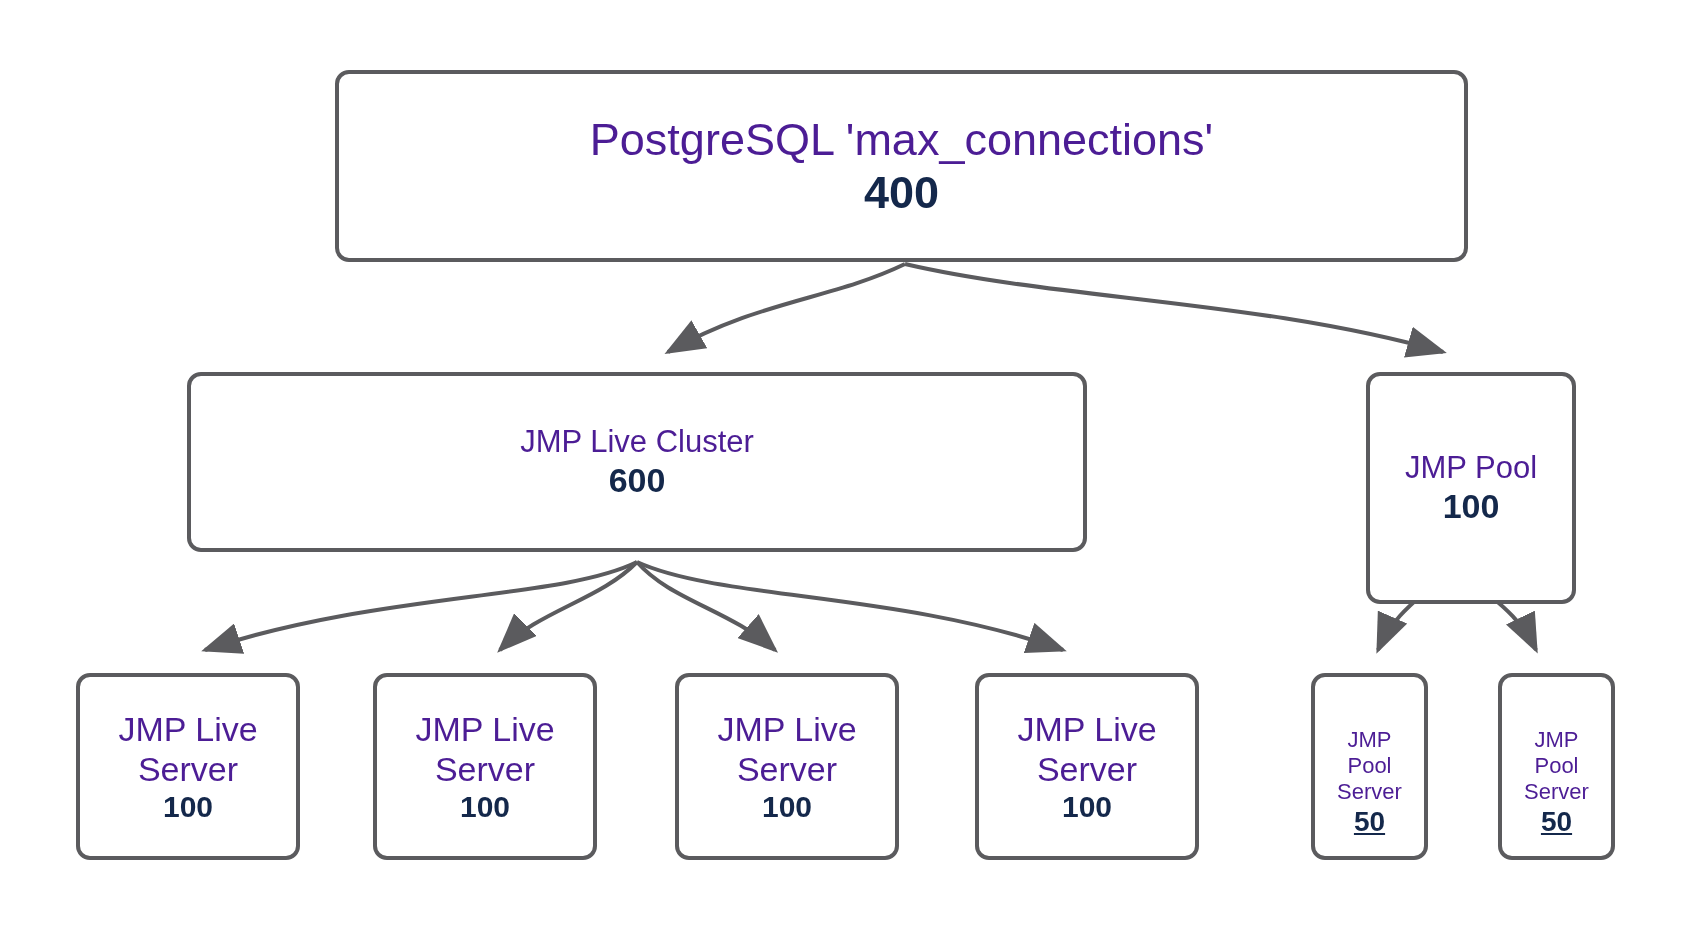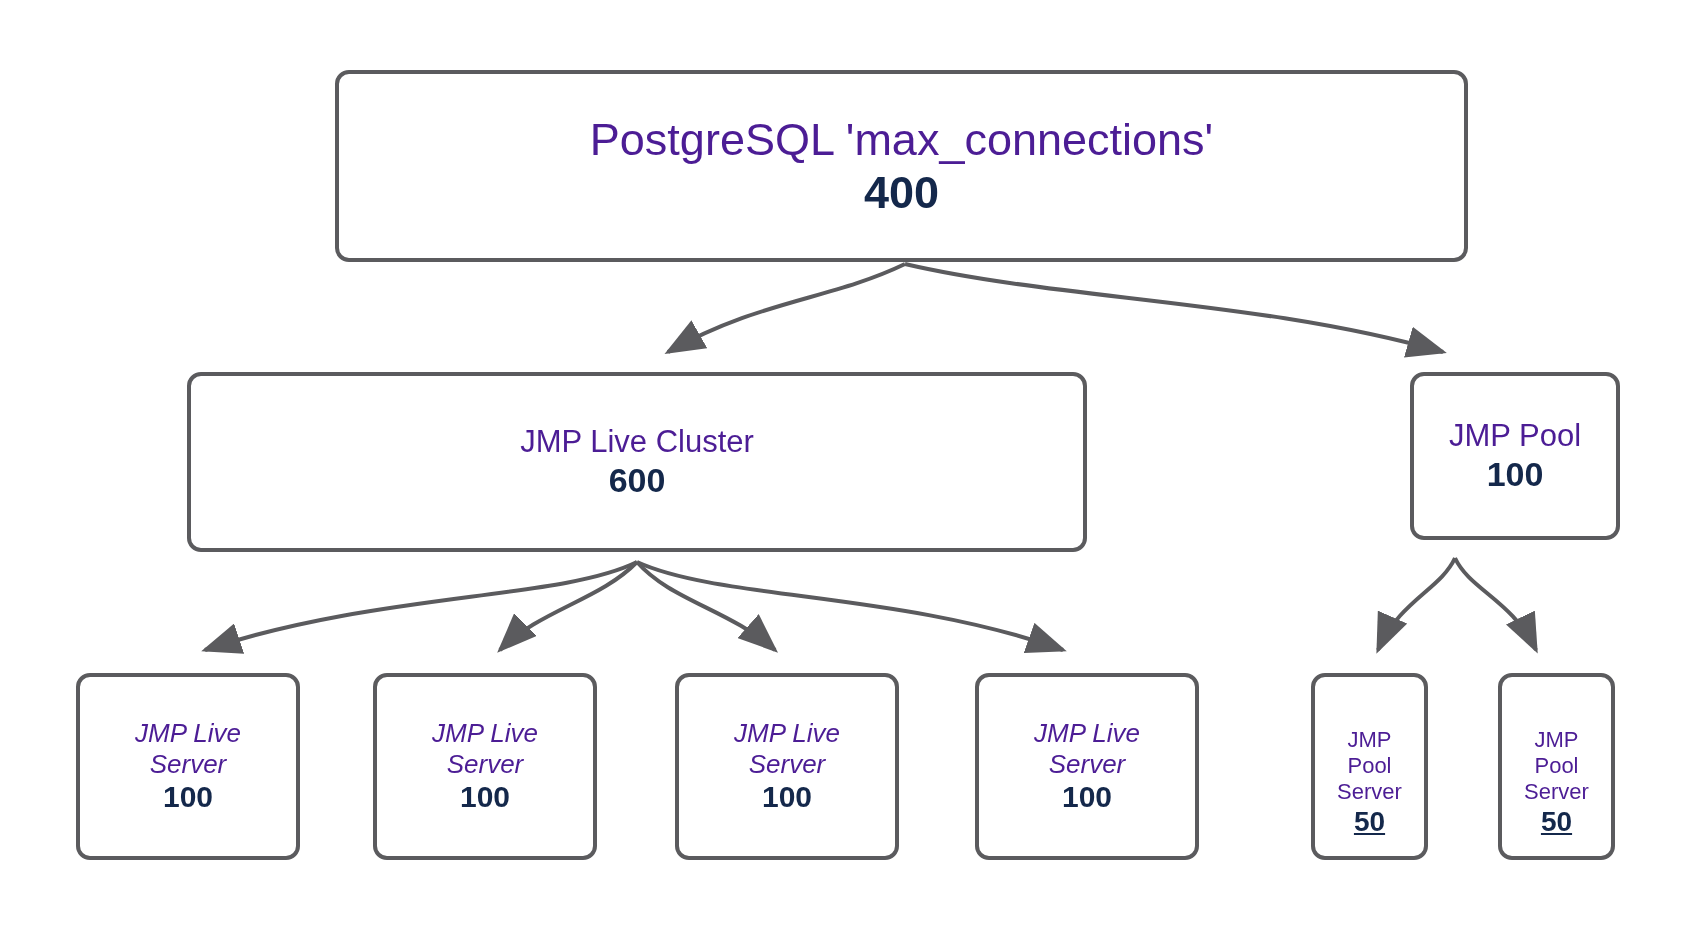--- a/index.html
+++ b/index.html
@@ -49,21 +49,21 @@
   .node-value {
     color: #14284b;
     font-weight: 700;
     line-height: 1.18;
   }
   
   .tier-root .node-label { font-size: 45px; }
   .tier-root .node-value { font-size: 45px; }
   .tier-mid .node-label { font-size: 31px; }
   .tier-mid .node-value { font-size: 34px; }
-  .tier-leaf .node-label { font-size: 26px; font-style: italic; }
+  .tier-leaf .node-label { font-size: 34px; }
   .tier-leaf .node-value { font-size: 30px; }
   .tier-leaf-narrow .node-label { font-size: 22px; margin-top: 32px; }
   .tier-leaf-narrow .node-value { font-size: 28px; text-decoration: underline; }
 </style>
 </head>
 <body>
 
 <div id="diagram-root">
 
   <svg class="diagram-canvas" viewBox="0 0 1688 938">
@@ -89,21 +89,21 @@
   <div class="node-box tier-root" style="left:335px; top:70px; width:1133px; height:192px;">
     <div class="node-label">PostgreSQL 'max_connections'</div>
     <div class="node-value">400</div>
   </div>
 
   <div class="node-box tier-mid" style="left:187px; top:372px; width:900px; height:180px;">
     <div class="node-label">JMP Live Cluster</div>
     <div class="node-value">600</div>
   </div>
 
-  <div class="node-box tier-mid" style="left:1366px; top:372px; width:210px; height:168px;margin-left:44px;">
+  <div class="node-box tier-mid" style="left:1366px; top:372px; width:210px; height:232px;">
     <div class="node-label">JMP Pool</div>
     <div class="node-value">100</div>
   </div>
 
   <div class="node-box tier-leaf" style="left:76px; top:673px; width:224px; height:187px;">
     <div class="node-label">JMP Live
 Server</div>
     <div class="node-value">100</div>
   </div>
 

